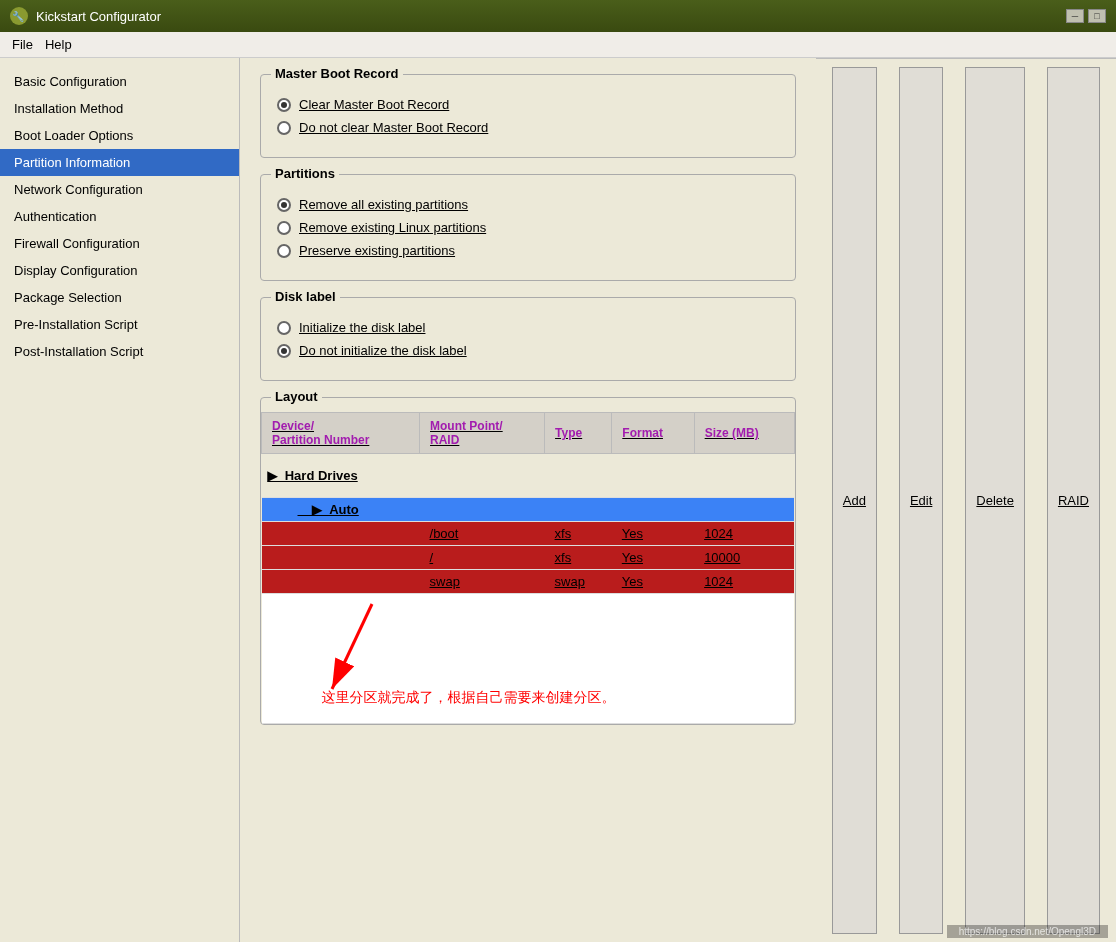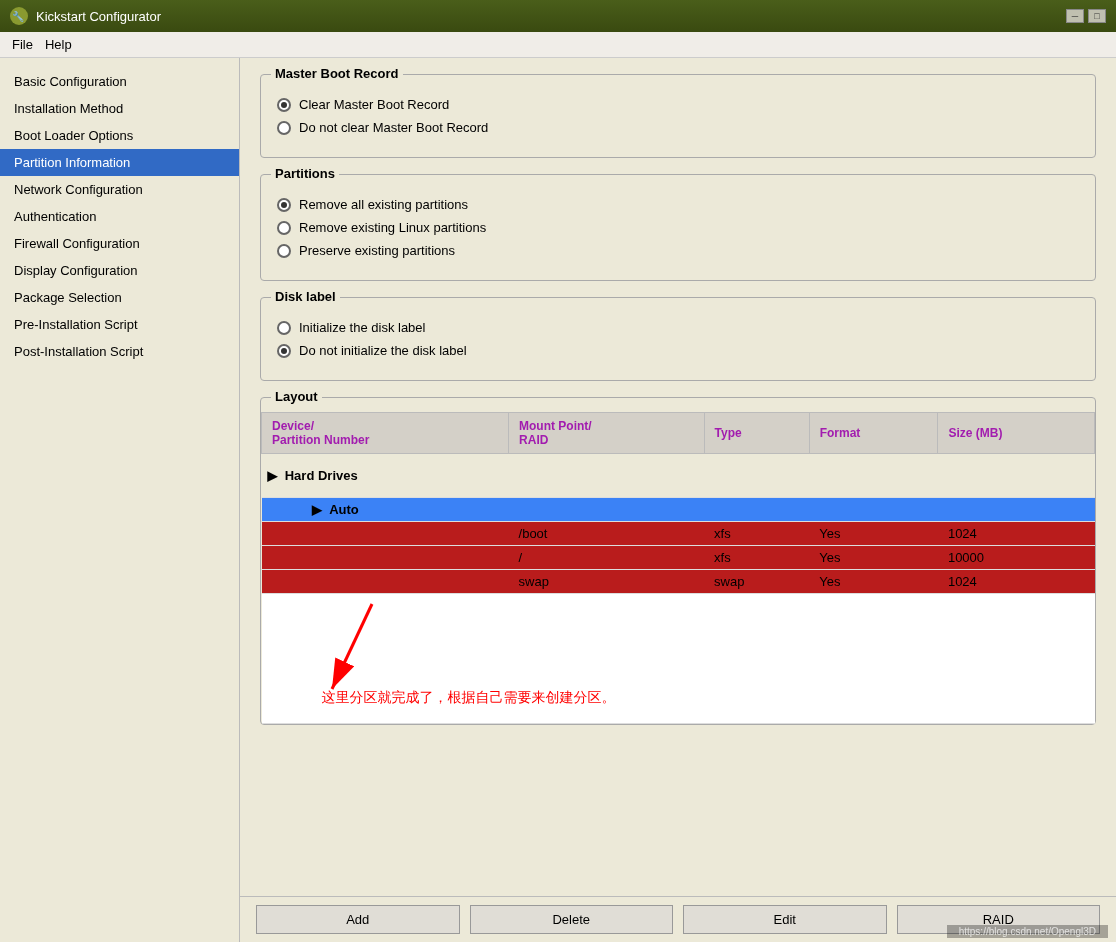--- a/index.html
+++ b/index.html
@@ -204,21 +204,21 @@
       background: #3b82f6;
       padding: 4px 36px;
     }
     .layout-table .data-row td {
       background: #b91c1c;
     }
 
     
     .bottom-buttons {
       display: flex;
-      gap: 4px;
+      gap: 16px;
       padding: 8px 16px;
       background: #ece9d8;
       border-top: 1px solid #bbb;
     }
     .bottom-btn {
       flex: 1;
       padding: 6px 10px;
       font-size: 13px;
       background: #e0ddd6;
       border: 1px solid #999;
@@ -268,21 +268,21 @@
     <div class="sidebar-item active">Partition Information</div>
     <div class="sidebar-item">Network Configuration</div>
     <div class="sidebar-item">Authentication</div>
     <div class="sidebar-item">Firewall Configuration</div>
     <div class="sidebar-item">Display Configuration</div>
     <div class="sidebar-item">Package Selection</div>
     <div class="sidebar-item">Pre-Installation Script</div>
     <div class="sidebar-item">Post-Installation Script</div>
   </div>
 
-  <div style="flex:1; display:flex; flex-direction:column; overflow:hidden;">
+  <div style="flex:1; display:flex; flex-direction:row; overflow:hidden;text-decoration:underline;">
     <div class="content">
 
       <div class="section-group">
         <span class="section-title">Master Boot Record</span>
         <div class="radio-option">
           <div class="radio-circle selected"></div>
           <span>Clear Master Boot Record</span>
         </div>
         <div class="radio-option">
           <div class="radio-circle"></div>
@@ -388,21 +388,21 @@
               </td>
             </tr>
           </tbody>
         </table>
       </div>
 
     </div>
 
     <div class="bottom-buttons">
       <button class="bottom-btn">Add</button>
+      <button class="bottom-btn">Edit</button>
       <button class="bottom-btn">Delete</button>
-      <button class="bottom-btn">Edit</button>
       <button class="bottom-btn">RAID</button>
     </div>
   </div>
 
 </div>
 
 <div class="watermark">https://blog.csdn.net/Opengl3D</div>
 
 </body></html>

